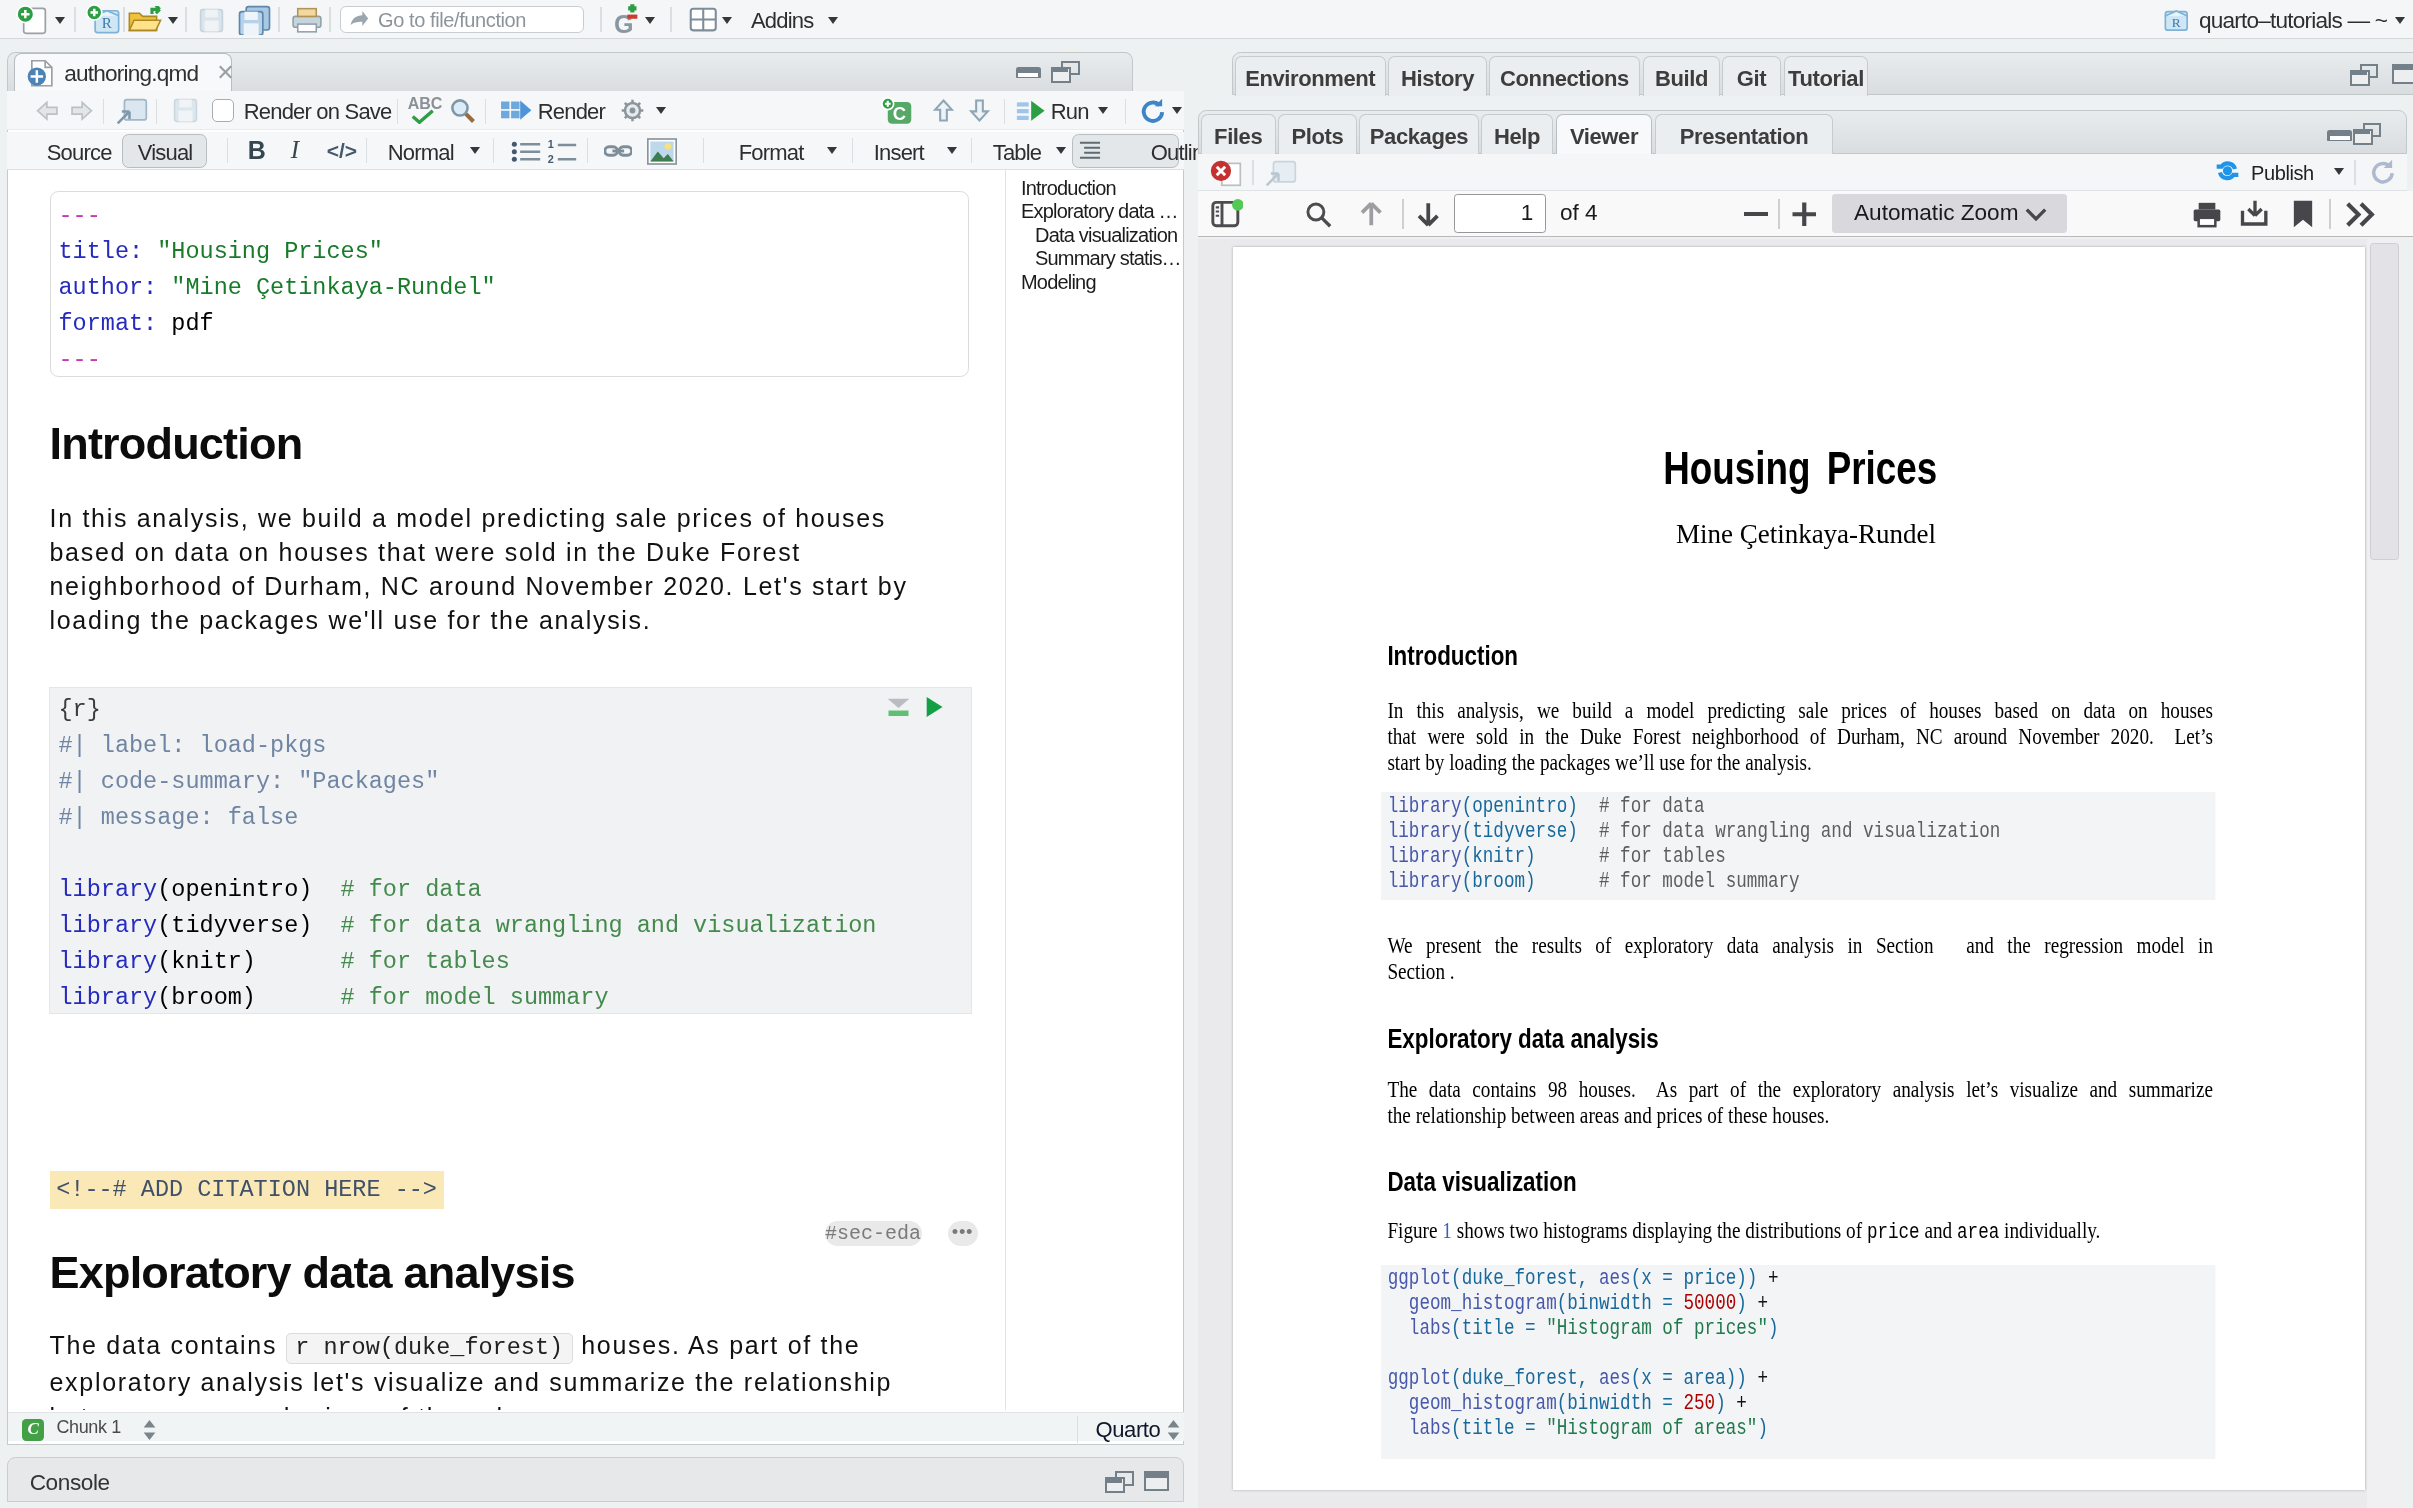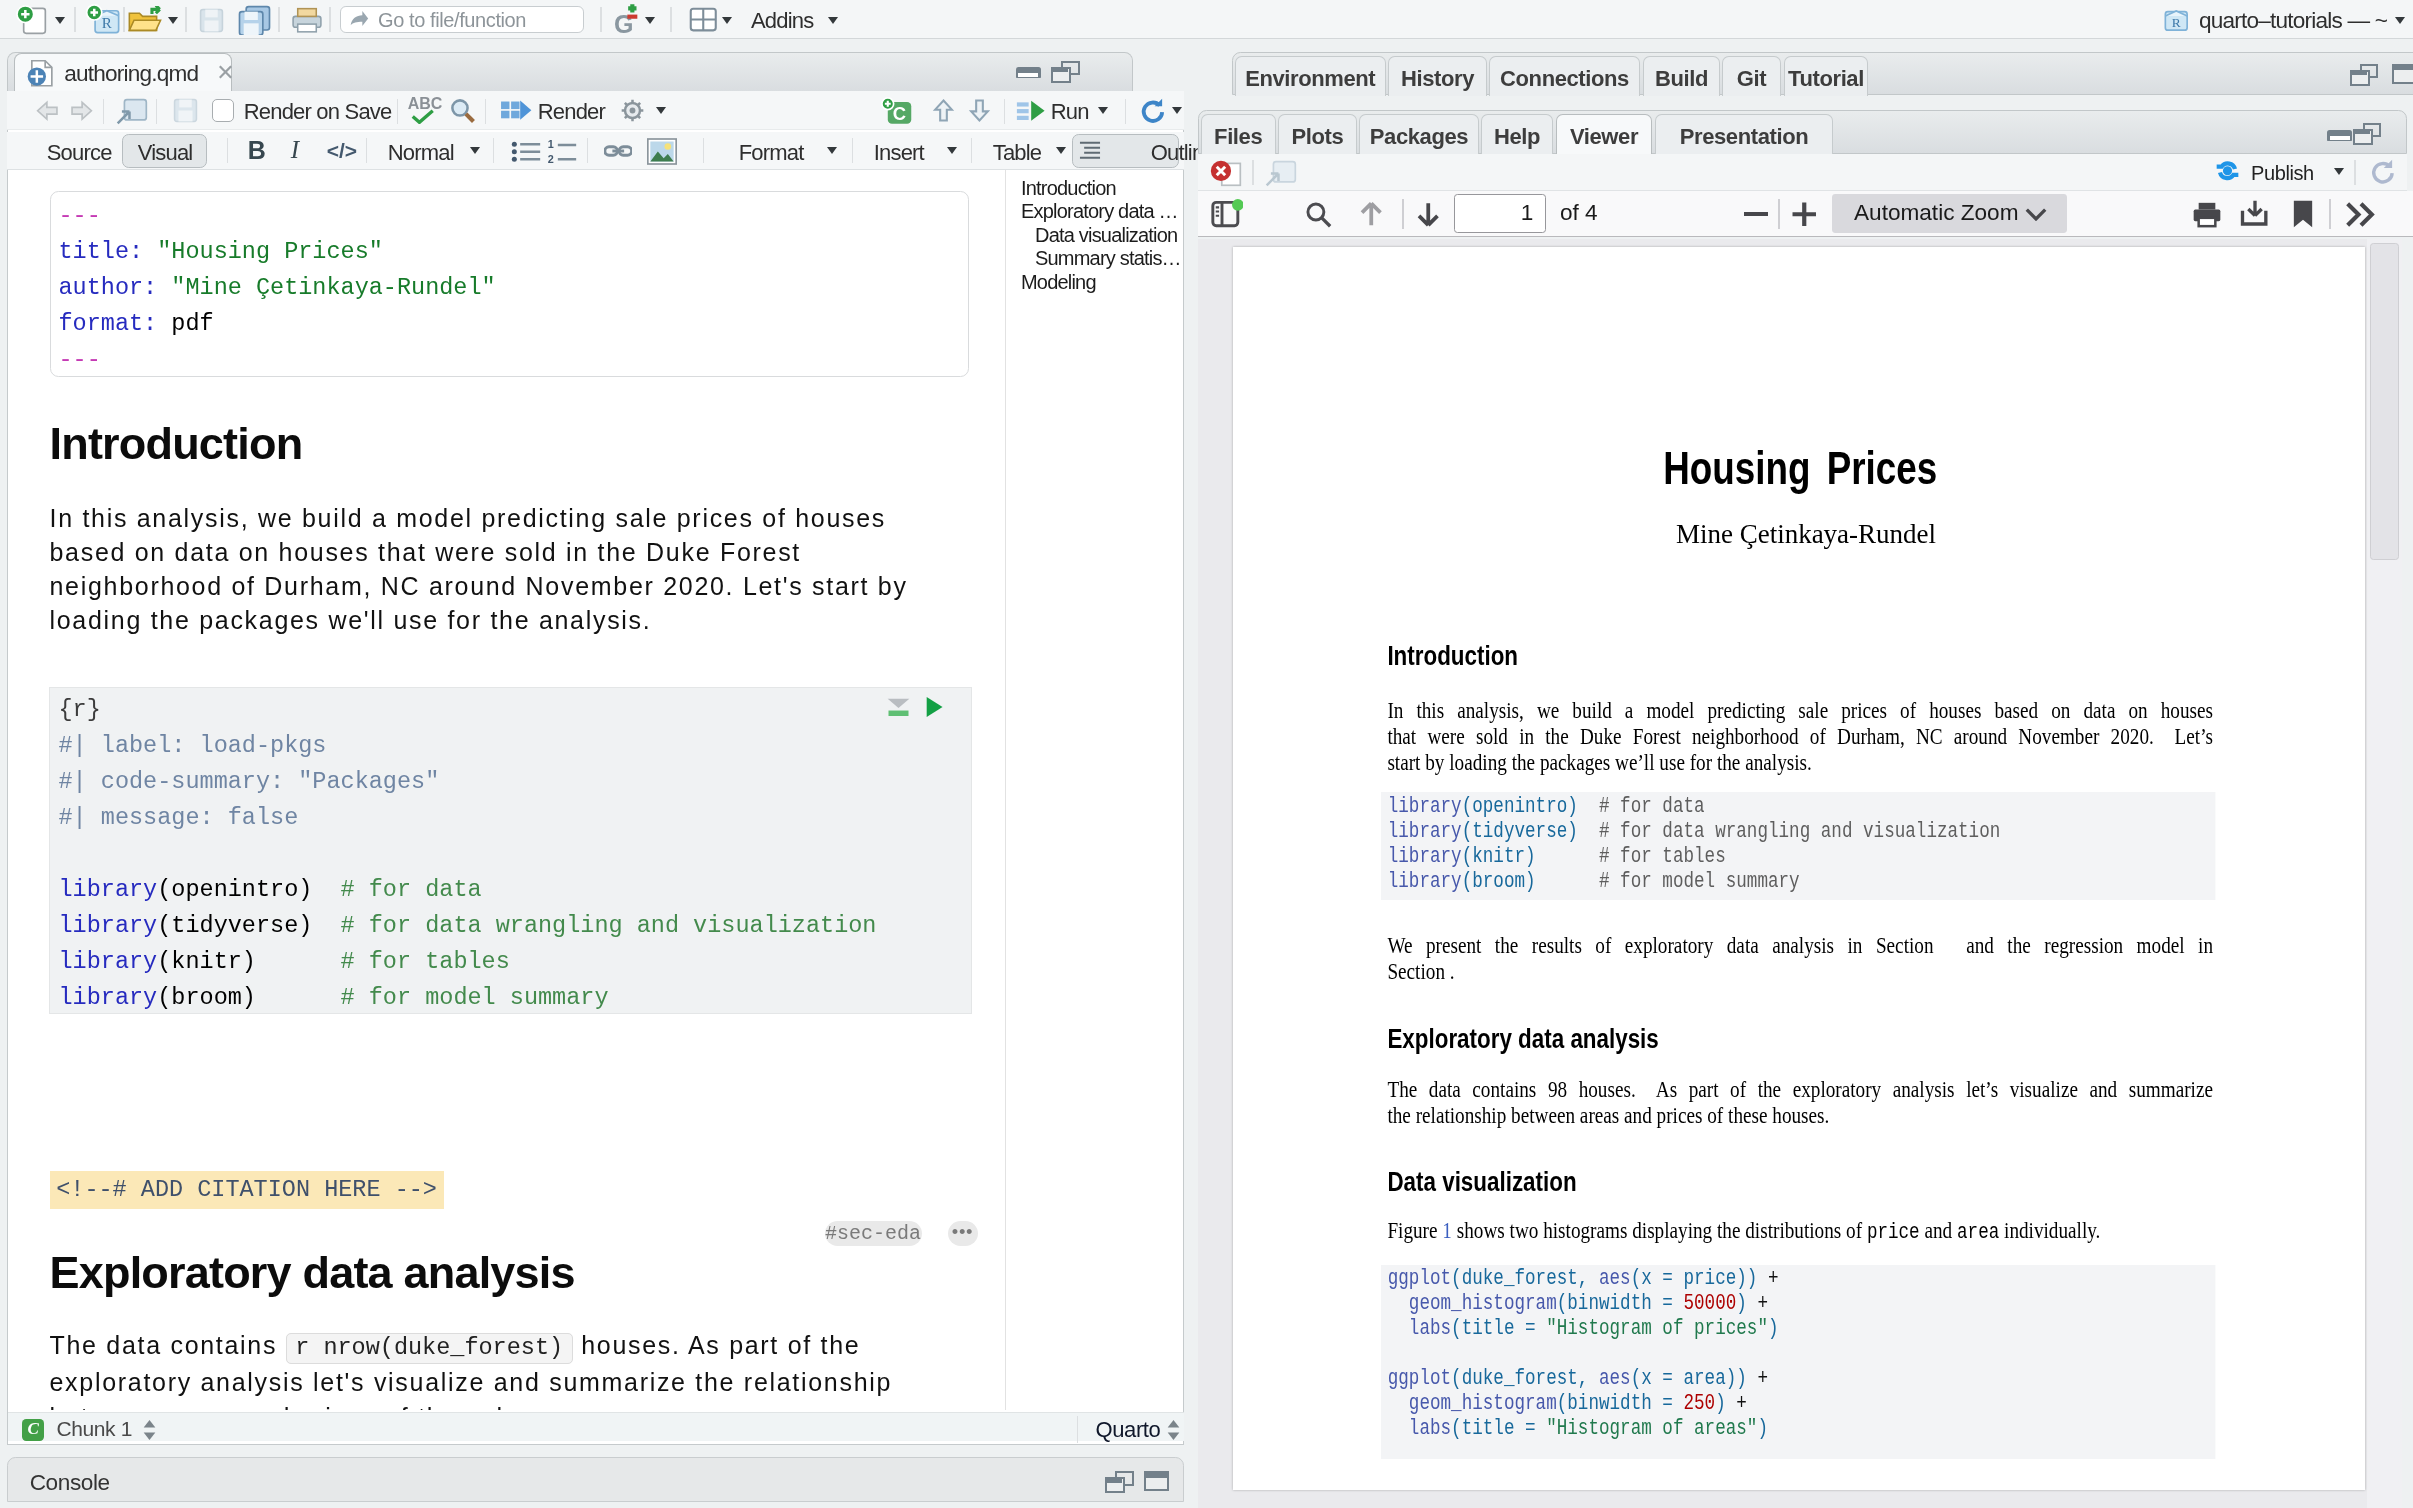--- a/index.html
+++ b/index.html
@@ -368,21 +368,21 @@
   <div style="top:6.7px">Introduction</div>
   <div style="top:30px">Exploratory data …</div>
   <div class="sub" style="top:54px">Data visualization</div>
   <div class="sub" style="top:77px">Summary statis…</div>
   <div style="top:101px">Modeling</div>
 </div>
 <div id="statusbar">
   <div class="abs" style="left:14.2px;top:5.9px;width:22px;height:22px;background:#43a047;border-radius:4.2px;">
     <span style="position:absolute;left:5.9px;top:0px;color:#fff;font-size:17px;font-style:italic;font-weight:bold;font-family:'Liberation Serif',serif;">C</span>
   </div>
-  <span class="abs" style="left:49px;top:4.2px;font-size:21px;letter-spacing:-0.4px;color:#4a4a4a;">Chunk 1</span>
+  <span class="abs" style="left:49px;top:4.2px;font-size:18px;letter-spacing:-0.4px;color:#4a4a4a;">Chunk 1</span>
   <svg class="abs" style="left:134px;top:5.9px" width="15" height="22" viewBox="0 0 18 26">
     <path d="M9 1l7 9H2z" fill="#7b848a"></path>
       <path d="M9 25l-7-9h14z" fill="#7b848a"></path>
   </svg>
   <div class="vdiv" style="left:1069px;top:3.4px;height:27px"></div>
   <span class="abs" style="left:1088px;top:4.2px;font-size:22px;letter-spacing:-0.4px;color:#0f172a;">Quarto</span>
   <svg class="abs" style="left:1158px;top:5.9px" width="15" height="22" viewBox="0 0 18 26">
     <path d="M9 1l7 9H2z" fill="#7b848a"></path>
       <path d="M9 25l-7-9h14z" fill="#7b848a"></path>
   </svg>

